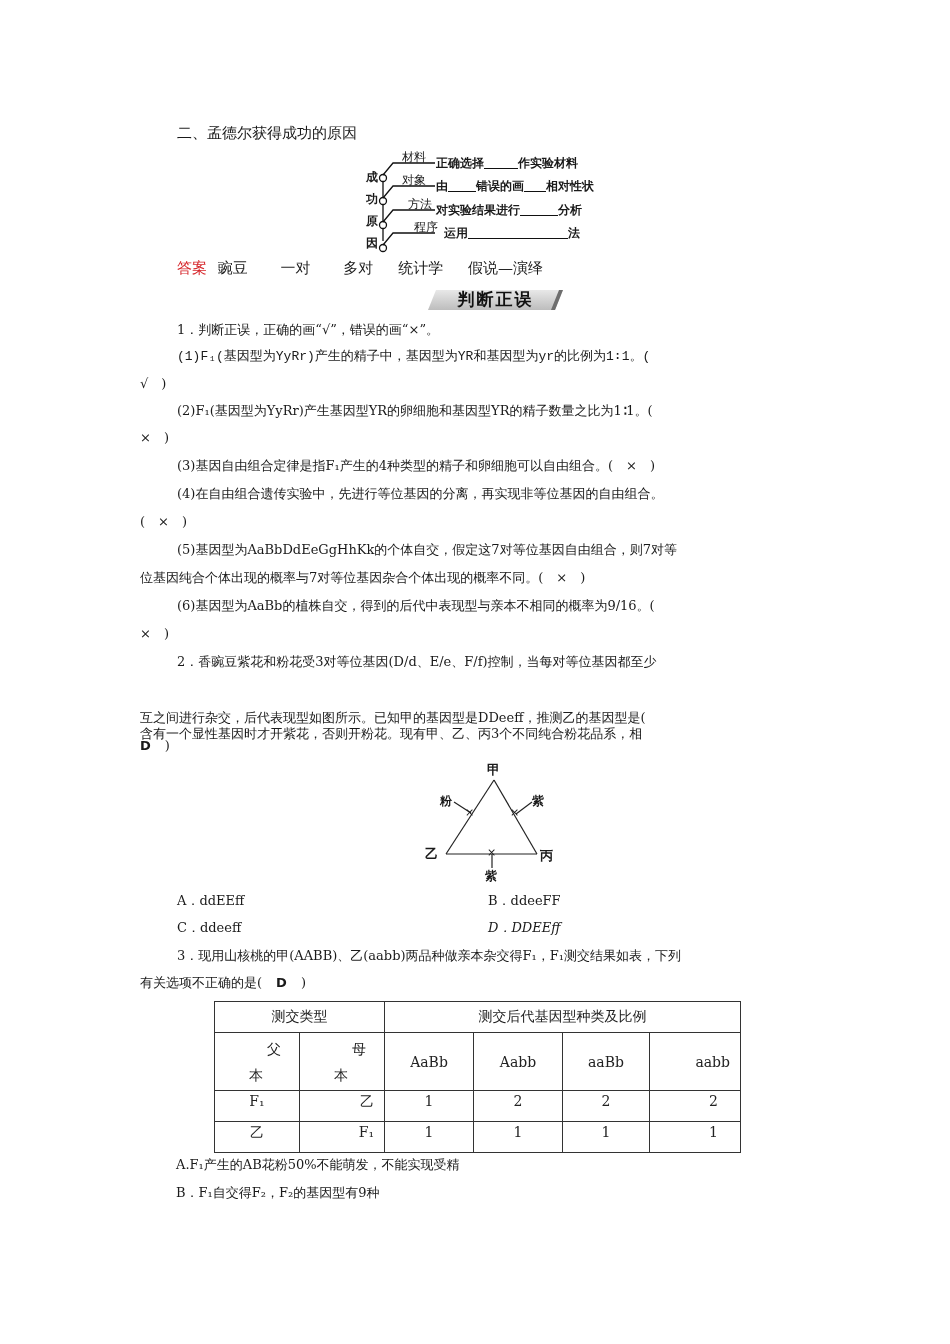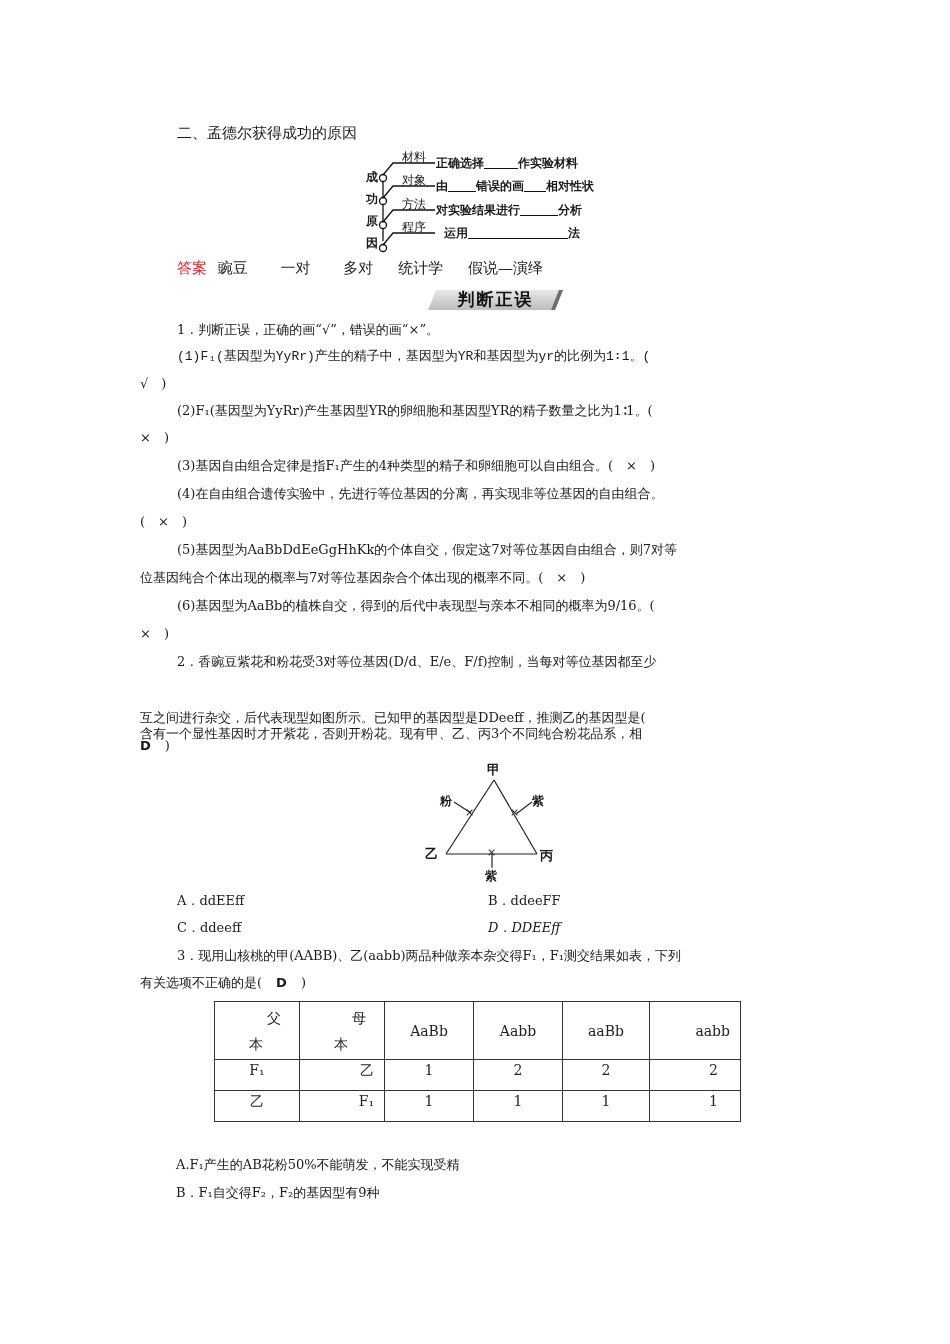--- a/index.html
+++ b/index.html
@@ -67,22 +67,22 @@
       <path d="M23 100 L33 88 L75 88"></path>
     </g>
   </svg>
   <div class="diag-text" style="left:6px; top:24px;">成</div>
   <div class="diag-text" style="left:6px; top:46px;">功</div>
   <div class="diag-text" style="left:6px; top:68px;">原</div>
   <div class="diag-text" style="left:6px; top:90px;">因</div>
 
   <div class="diag-small" style="left:42px; top:4px;">材料</div>
   <div class="diag-small" style="left:42px; top:27px;">对象</div>
-  <div class="diag-small" style="left:42px; top:51px;">方法</div>
-  <div class="diag-small" style="left:42px; top:74px;">程序</div>
+  <div class="diag-small" style="left:48px; top:51px;">方法</div>
+  <div class="diag-small" style="left:54px; top:74px;">程序</div>
 
   <div class="diag-text" style="left:76px; top:10px;">
     <span>正确选择</span><span class="blank" style="width:34px;"></span><span>作实验材料</span>
   </div>
   <div class="diag-text" style="left:76px; top:33px;">
     <span>由</span><span class="blank" style="width:28px;"></span><span>错误的画</span><span class="blank" style="width:22px;"></span><span>相对性状</span>
   </div>
   <div class="diag-text" style="left:76px; top:57px;">
     <span>对实验结果进行</span><span class="blank" style="width:38px;"></span><span>分析</span>
   </div>
@@ -153,20 +153,24 @@
 <div class="line ind" style="top:918px;"><span>C．</span><span>ddeeff</span></div>
 <div class="line" style="left:488px; top:918px;font-style:italic;"><span>D．</span><span>DDEEff</span></div>
 
 <div class="line ind" style="top:946px;text-align:right;">3．现用山核桃的甲(AABB)、乙(aabb)两品种做亲本杂交得F₁，F₁测交结果如表，下列</div>
 <div class="line flush" style="top:973px;">
   <span>有关选项不正确的是(</span><span class="bold" style="margin-left:14px;">D</span><span style="margin-left:14px;">)</span>
 </div>
 
 <table class="tc">
   <tbody>
+      <tr style="height:31px;">
+    <td colspan="2" class="c-c" style="width:168px;">测交类型</td>
+    <td colspan="4" class="c-c" style="width:352px;">测交后代基因型种类及比例</td>
+  </tr>
   <tr style="height:58px;">
     <td style="width:84px; line-height:26px;">
       <div style="text-align:right; padding-right:18px;">父</div>
       <div style="padding-left:34px;">本</div>
     </td>
     <td style="width:84px; line-height:26px;">
       <div style="text-align:right; padding-right:18px;">母</div>
       <div style="padding-left:34px;">本</div>
     </td>
     <td class="c-c" style="width:88px;">AaBb</td>

